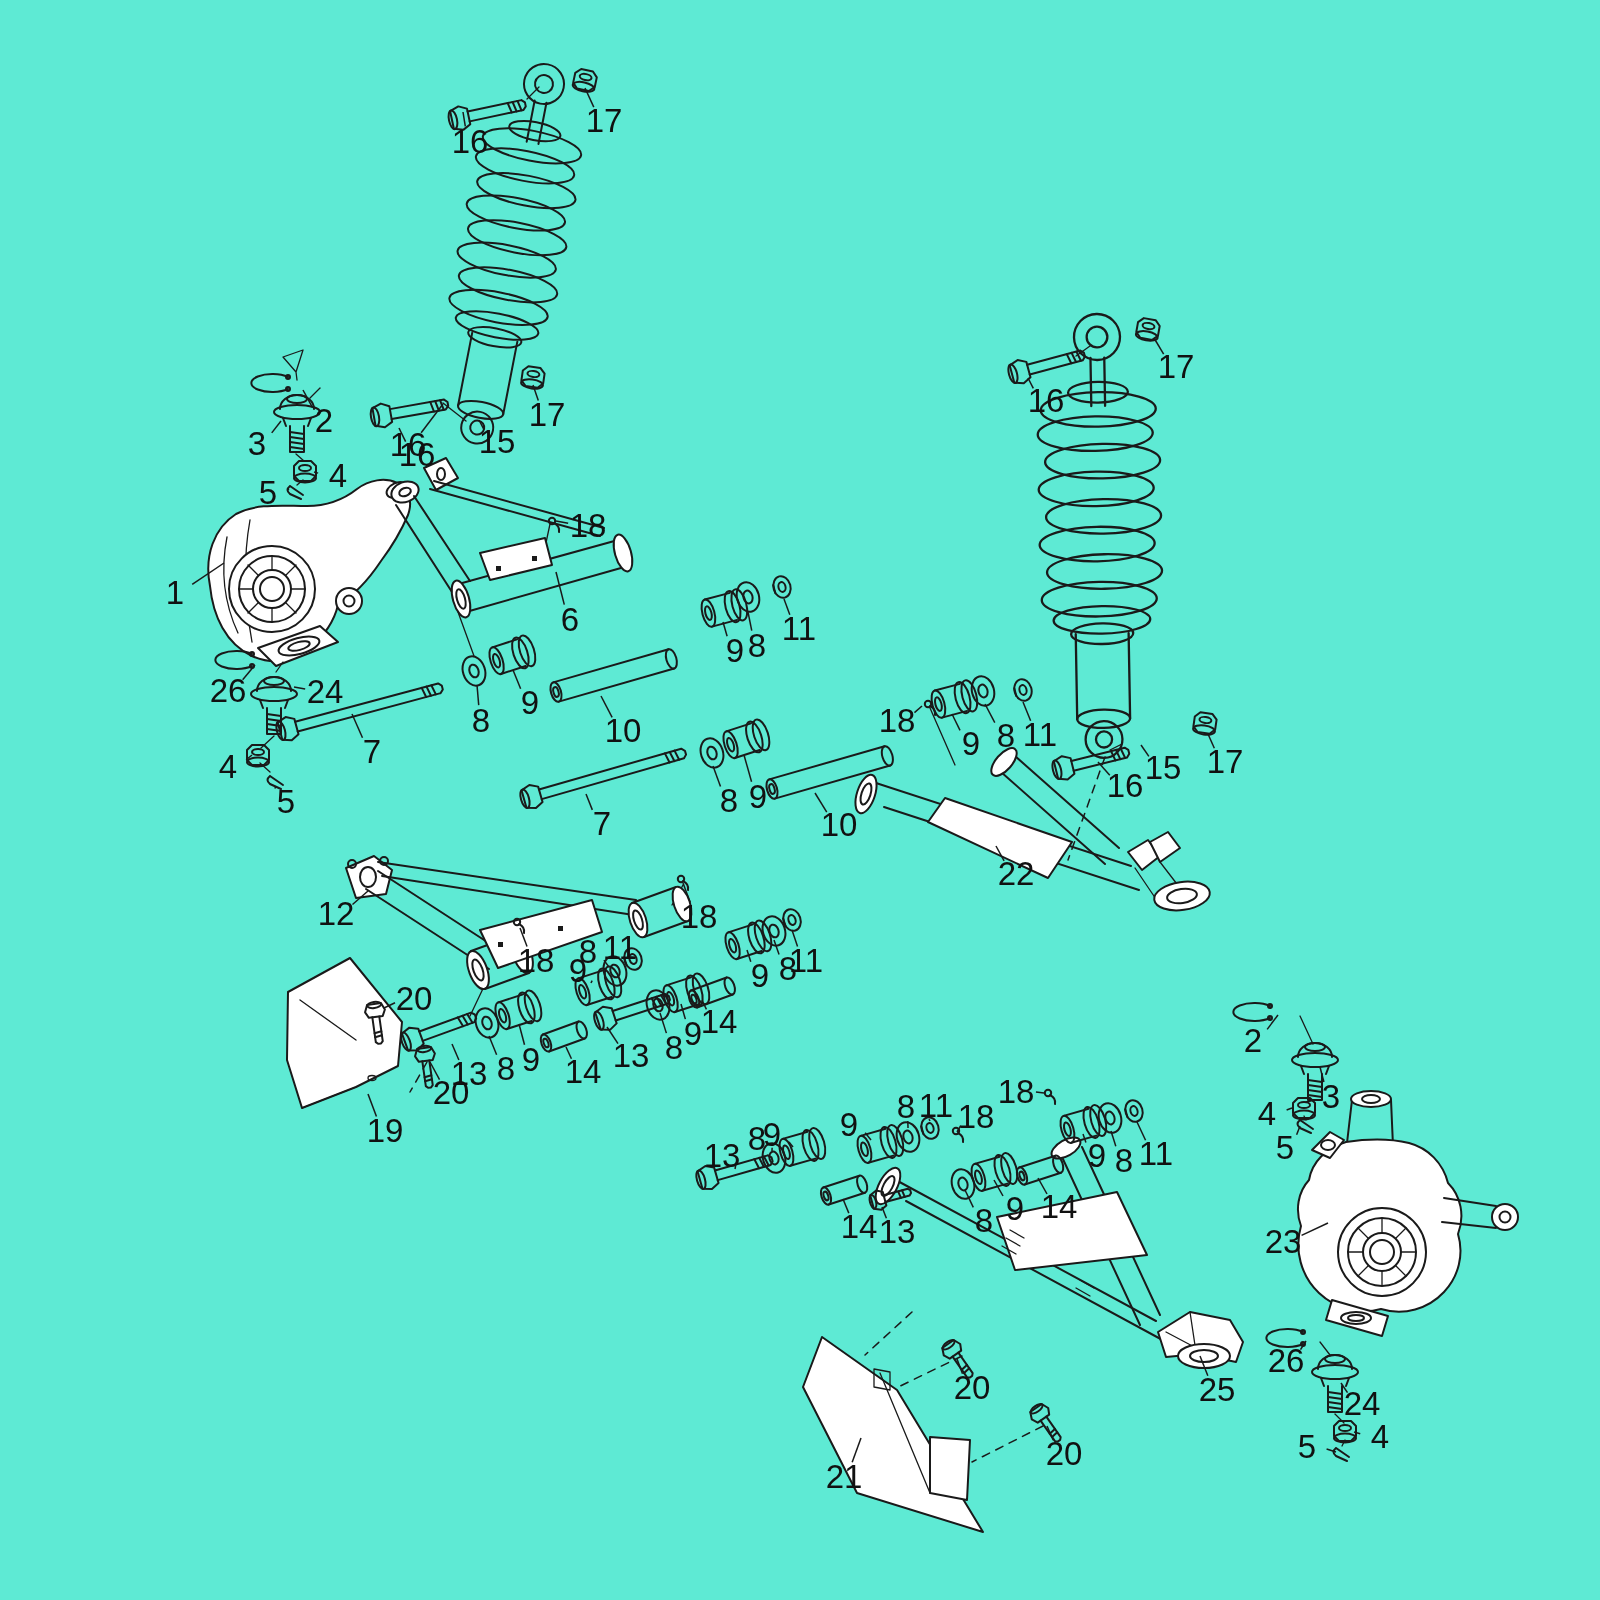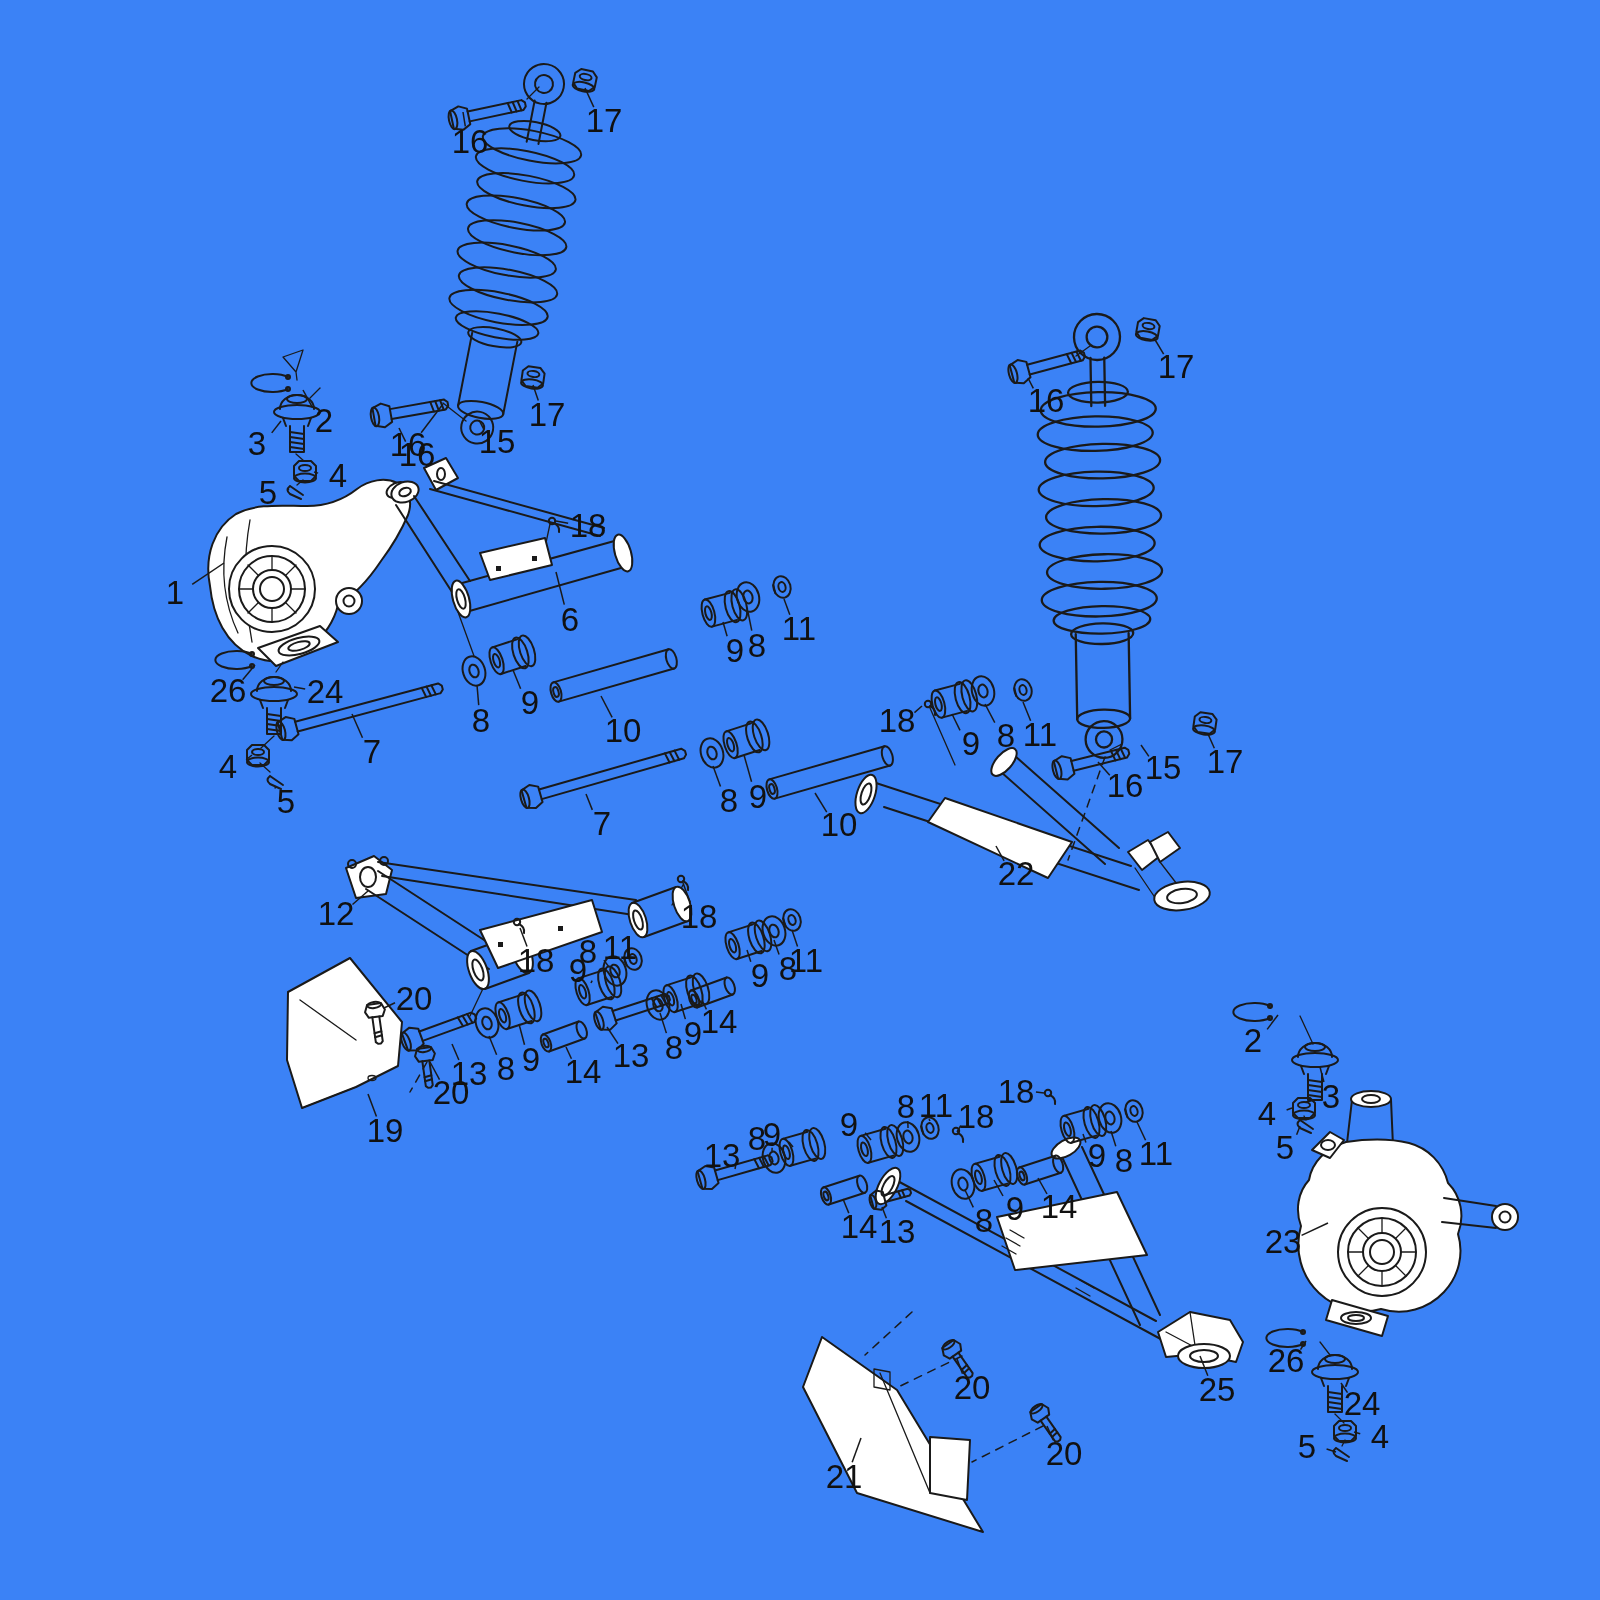--- a/index.html
+++ b/index.html
@@ -1,16 +1,16 @@
 <!DOCTYPE html>
 <html><head>
 <meta charset="utf-8">
 <style>
   html,body{margin:0;padding:0;background:#fff;}
-  .stage{width:1600px;height:1600px;position:relative;background:#3b82f6;overflow:hidden;}
+  .stage{width:1600px;height:1600px;position:relative;background:#5eead4;overflow:hidden;}
   svg{display:block;}
   .ln *{fill:none;stroke:#1a1a1a;stroke-width:2;stroke-linecap:round;stroke-linejoin:round;vector-effect:non-scaling-stroke;}
   .ln .w{fill:#ffffff;}
   .ln .f{fill:#1a1a1a;stroke:none;}
   .ln .thin{stroke-width:1.3;}
   .ln .dash{stroke-width:1.5;stroke-dasharray:8 7;}
   #callouts text{font-family:"Liberation Sans","DejaVu Sans",sans-serif;font-size:33px;font-weight:500;fill:#111;text-anchor:middle;dominant-baseline:central;}
   #callouts line{stroke:#1a1a1a;stroke-width:1.5;}
 </style>
 </head>

